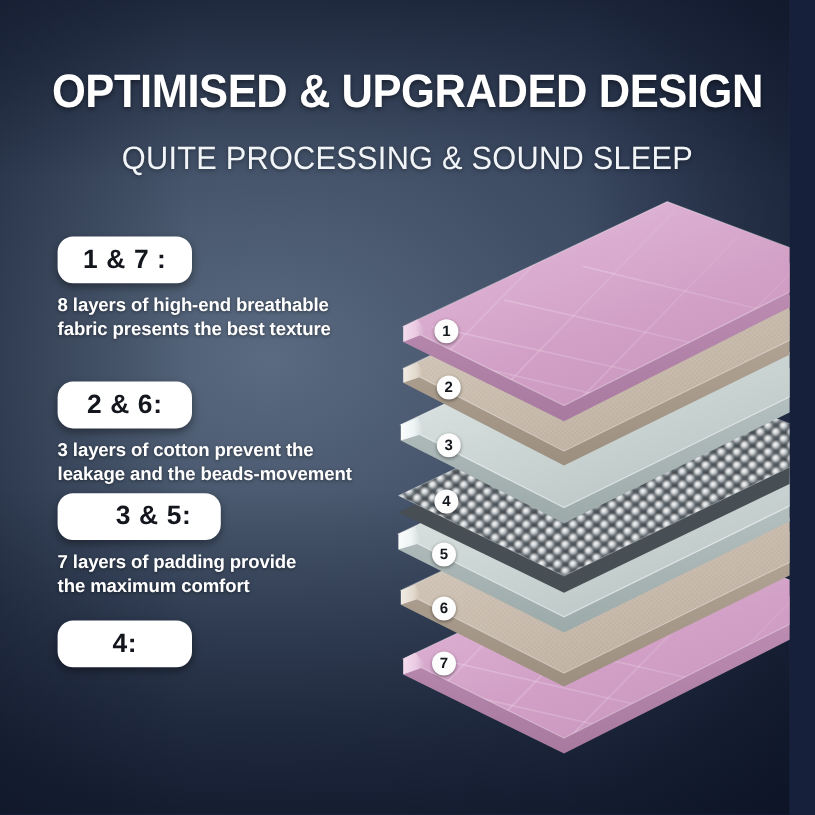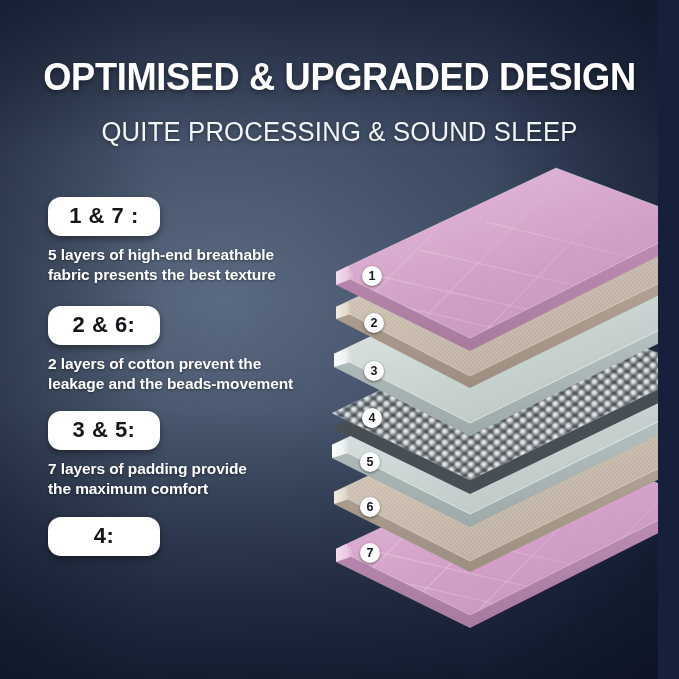--- a/index.html
+++ b/index.html
@@ -269,32 +269,32 @@
     <div class="badge" style="left:360px;top:497px;">
         <span>6</span>
       </div>
     <div class="badge" style="left:360px;top:543px;">
         <span>7</span>
       </div>
   </div>
 
   <div class="info" style="top:197px;">
     <div class="pill" style="width:112px;">1 &amp; 7 :</div>
-    <div class="desc">5 layers of high-end breathable
+    <div class="desc">8 layers of high-end breathable
 fabric presents the best texture</div>
   </div>
 
-  <div class="info" style="top:306px;">
+  <div class="info" style="top:318px;">
     <div class="pill" style="width:112px;">2 &amp; 6:</div>
-    <div class="desc">2 layers of cotton prevent the
+    <div class="desc">3 layers of cotton prevent the
 leakage and the beads-movement</div>
   </div>
 
   <div class="info" style="top:411px;">
-    <div class="pill" style="width:112px;">3 &amp; 5:</div>
+    <div class="pill" style="width:112px;padding-left:24px;">3 &amp; 5:</div>
     <div class="desc">7 layers of padding provide
 the maximum comfort</div>
   </div>
 
   <div class="info" style="top:517px;">
     <div class="pill" style="width:112px;">4:</div>
   </div>
 
 </div>
 

